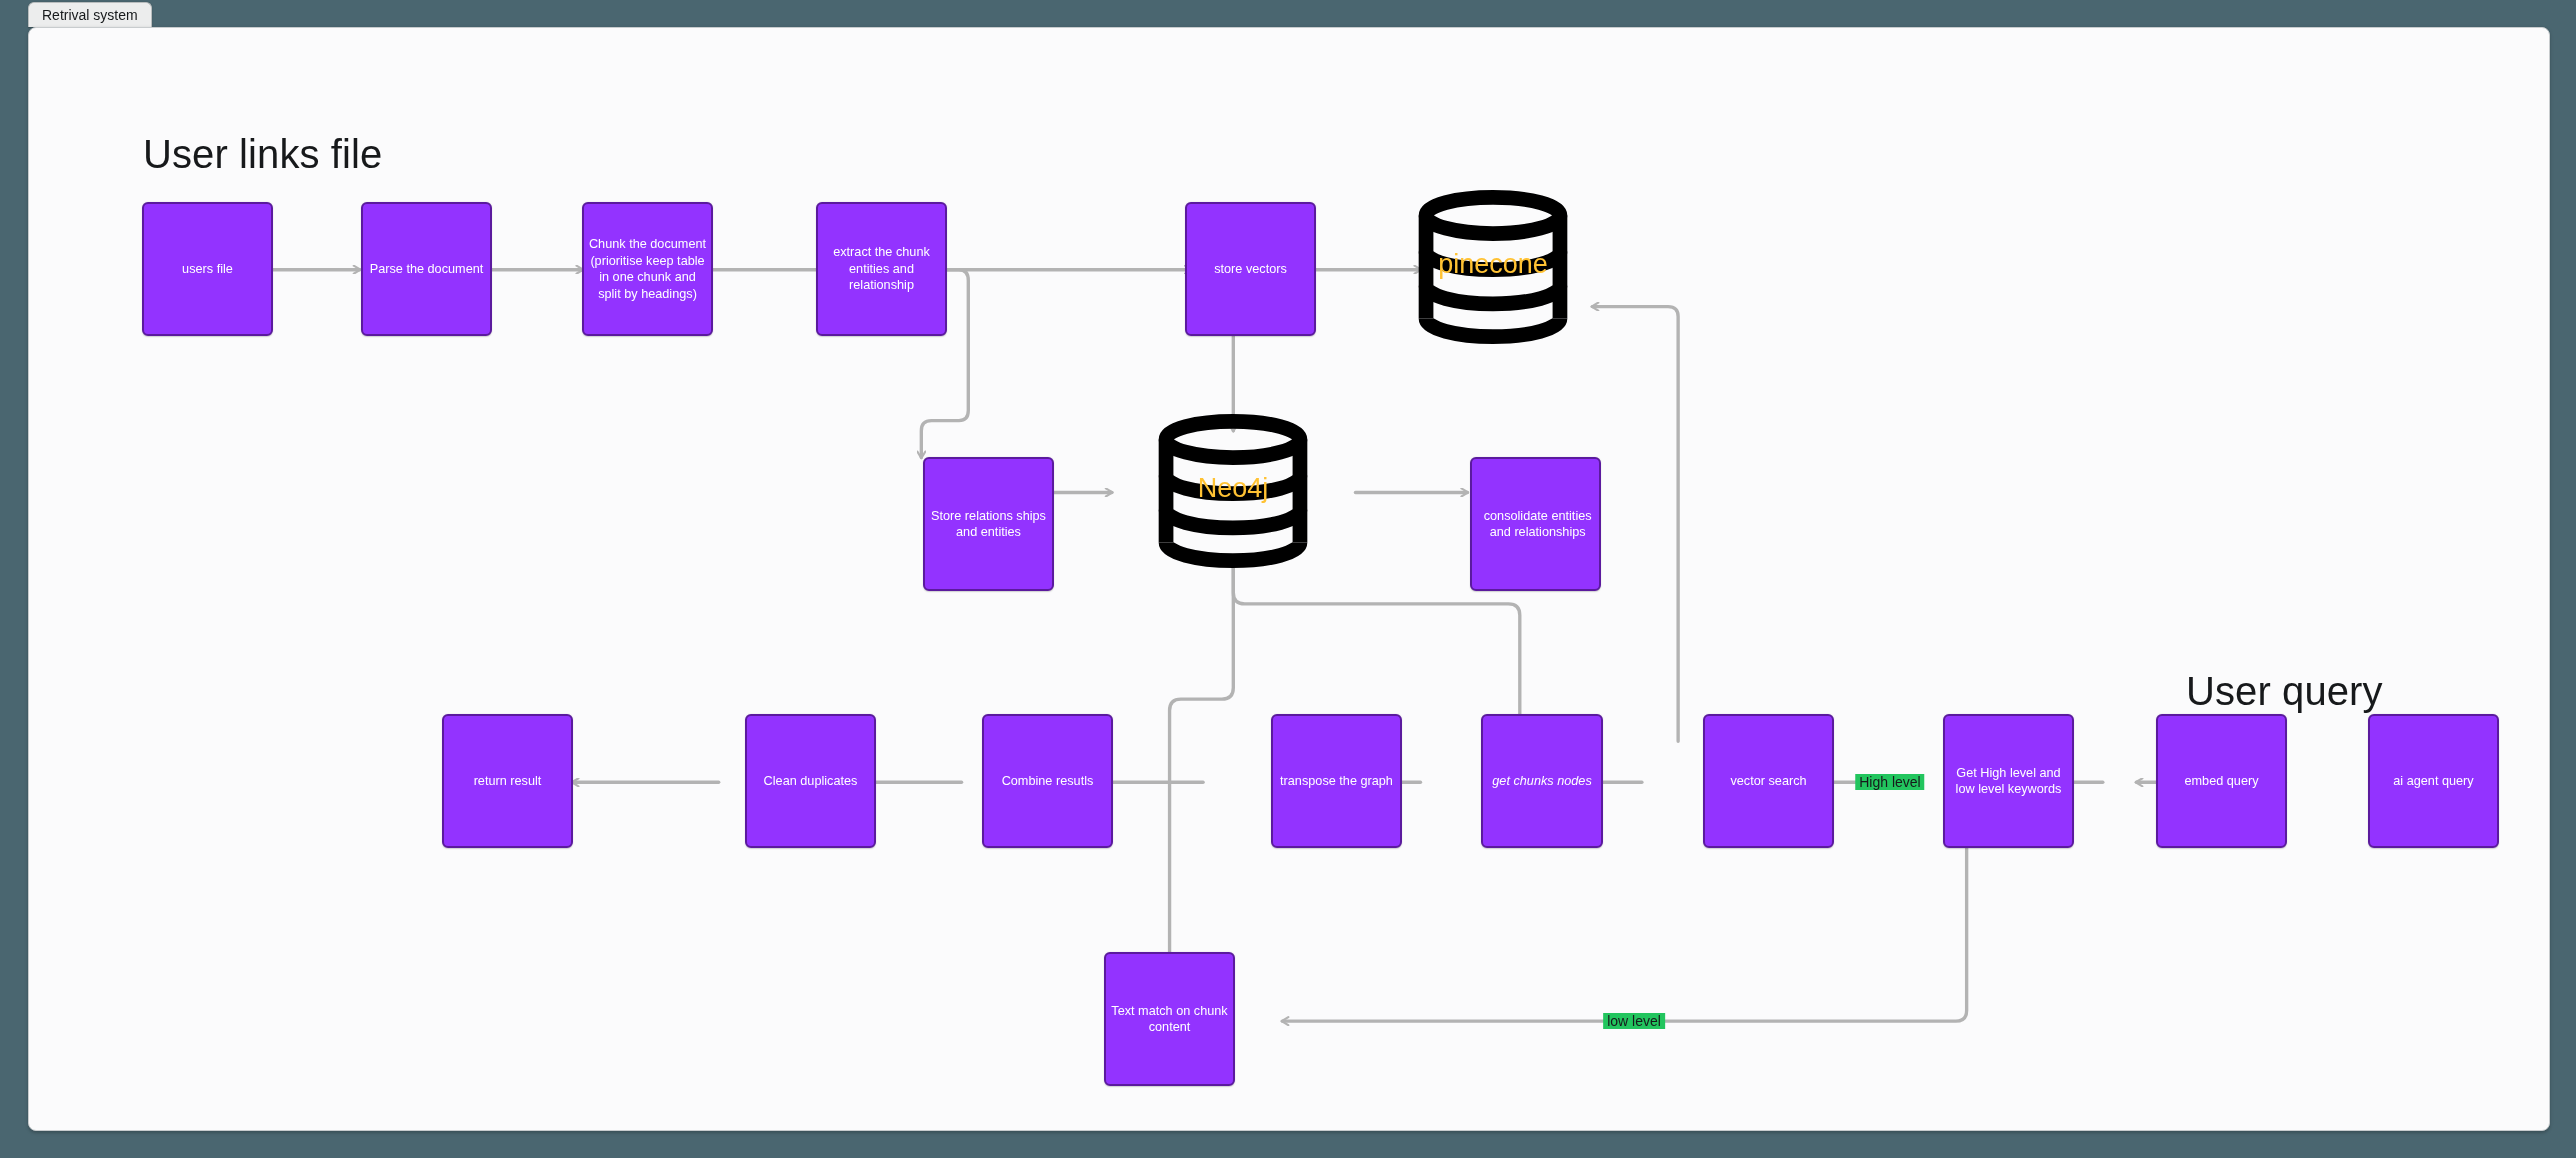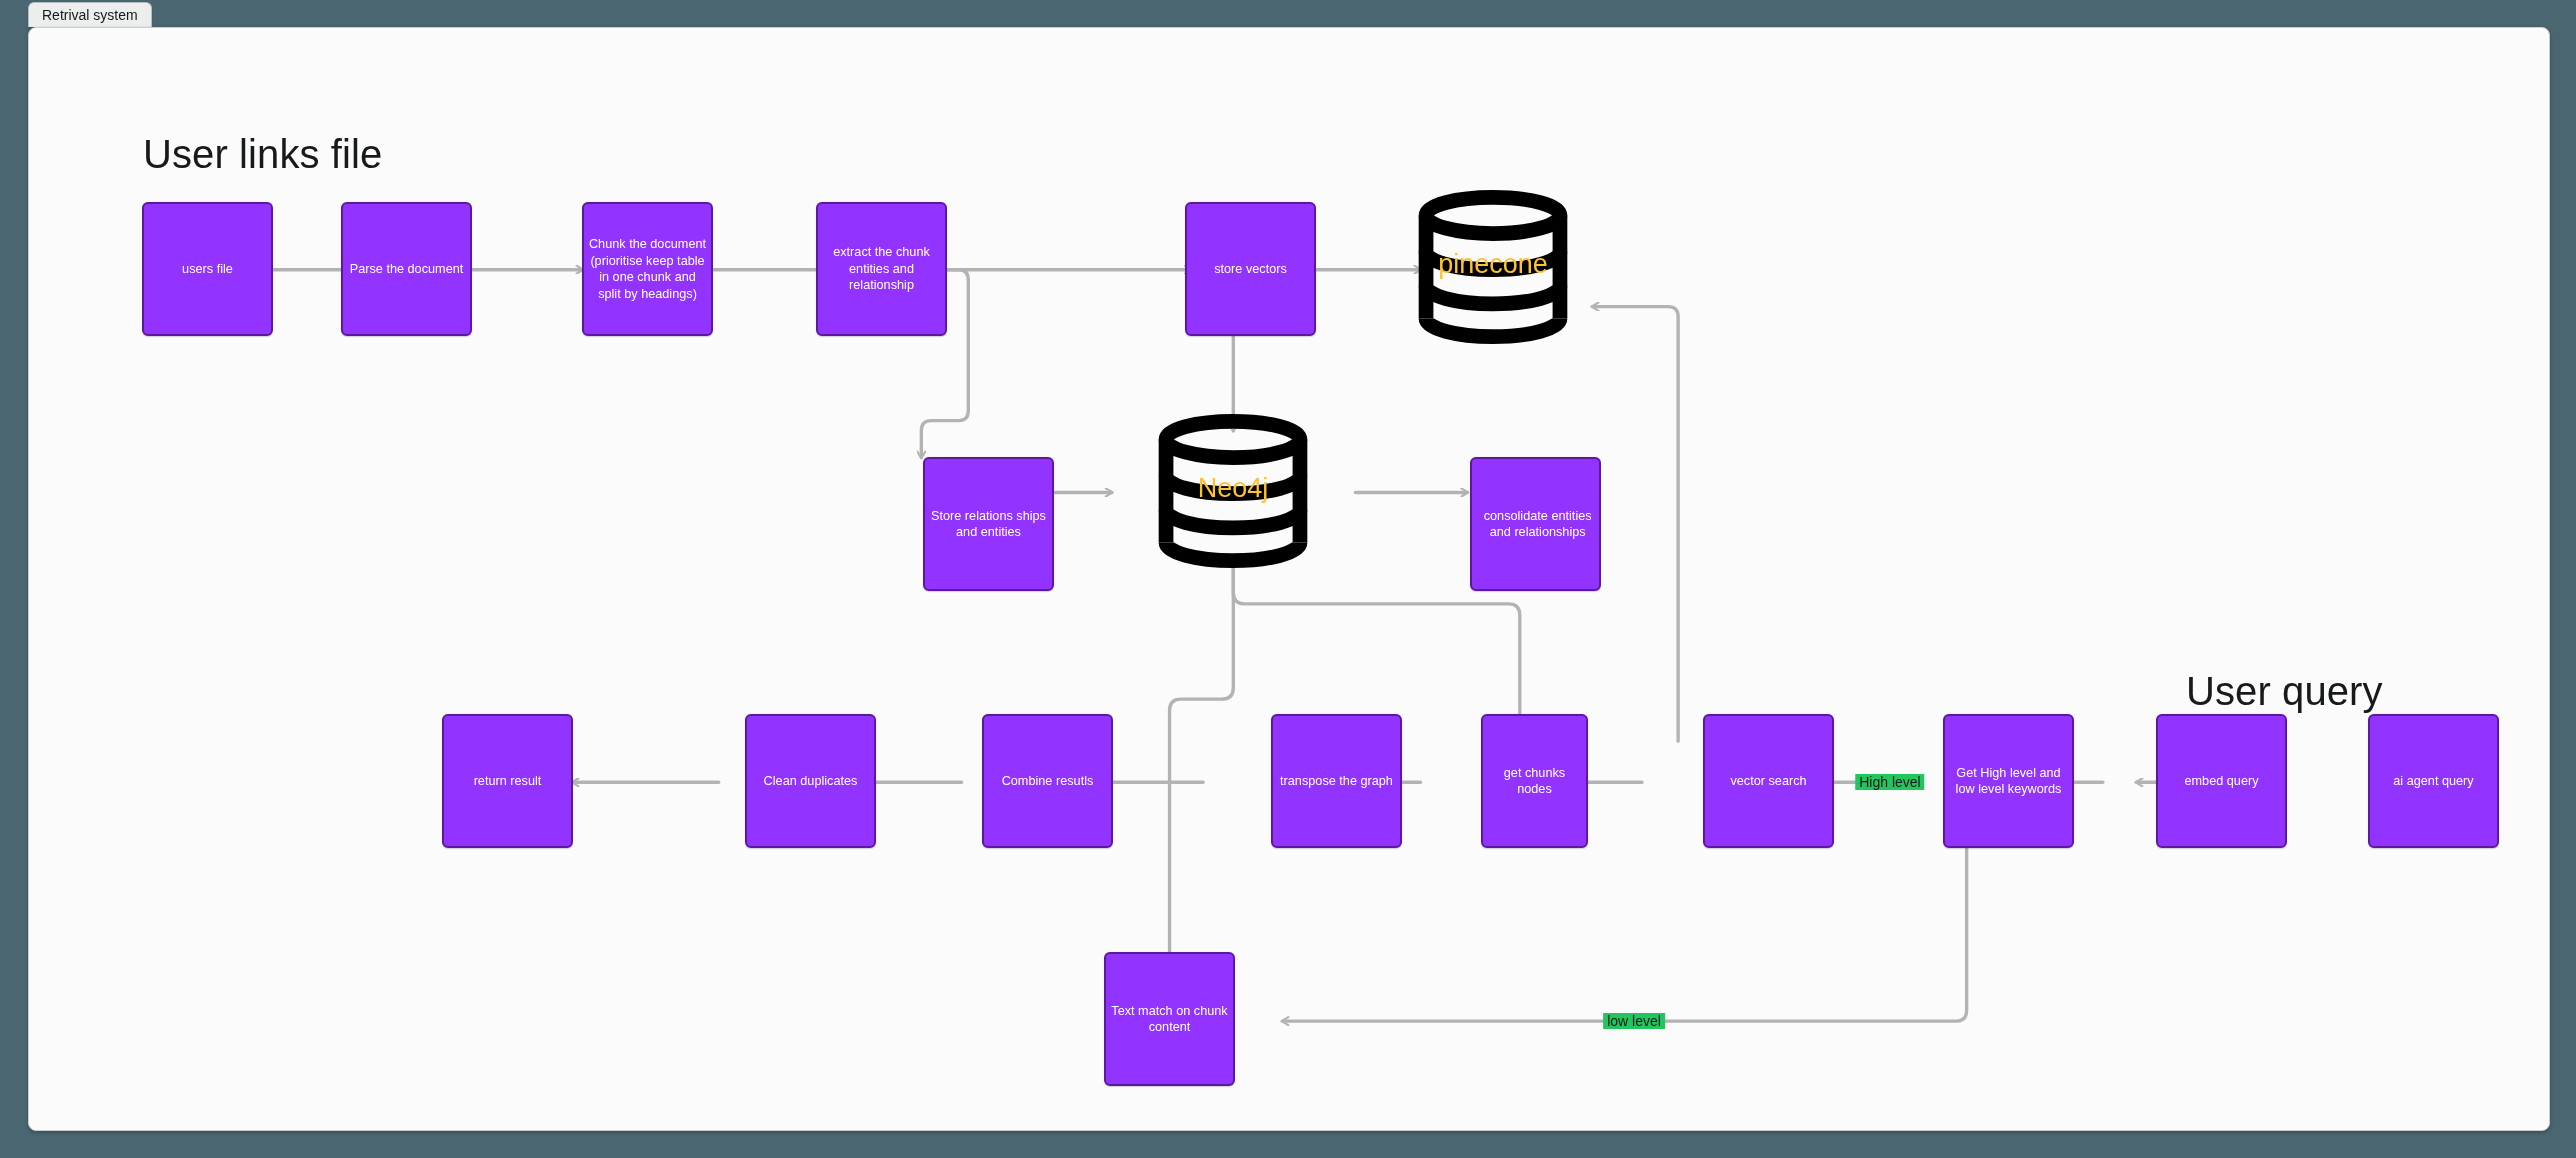--- a/index.html
+++ b/index.html
@@ -160,21 +160,21 @@
       </g>
     </svg>
 
     <div class="section-title" style="left:114px; top:104px;">User links file</div>
     <div class="section-title" style="left:2157px; top:641px;">User query</div>
 
     <div class="node" style="left:113px; top:174px; width:131px; height:134px;">
       <span>users file</span>
     </div>
 
-    <div class="node" style="left:312px; top:174px; width:131px; height:134px;">
+    <div class="node" style="left:332px; top:174px; width:131px; height:134px;">
       <span>Parse the document</span>
     </div>
 
     <div class="node" style="left:553px; top:174px; width:131px; height:134px;">
       <span>Chunk the document (prioritise keep table in one chunk and split by headings)</span>
     </div>
 
     <div class="node" style="left:787px; top:174px; width:131px; height:134px;">
       <span>extract the chunk entities and relationship</span>
     </div>
@@ -228,21 +228,21 @@
     </div>
 
     <div class="node" style="left:953px; top:686px; width:131px; height:134px;">
       <span>Combine resutls</span>
     </div>
 
     <div class="node" style="left:1242px; top:686px; width:131px; height:134px;">
       <span>transpose the graph</span>
     </div>
 
-    <div class="node" style="left:1452px; top:686px; width:107px; height:134px;">
+    <div class="node" style="left:1452px; top:686px; width:122px; height:134px;font-style:italic;">
       <span>get chunks nodes</span>
     </div>
 
     <div class="node" style="left:1674px; top:686px; width:131px; height:134px;">
       <span>vector search</span>
     </div>
 
     <div class="node" style="left:1914px; top:686px; width:131px; height:134px;">
       <span>Get High level and low level keywords</span>
     </div>

